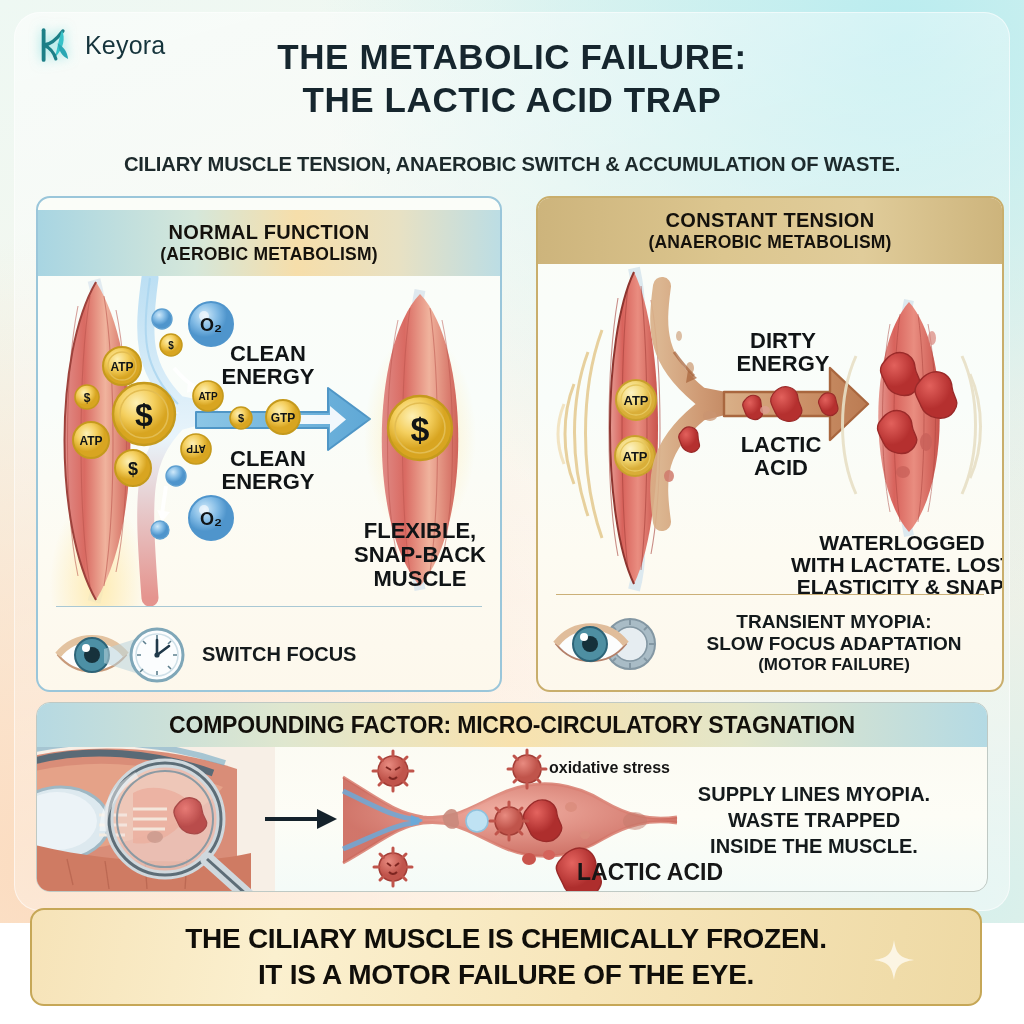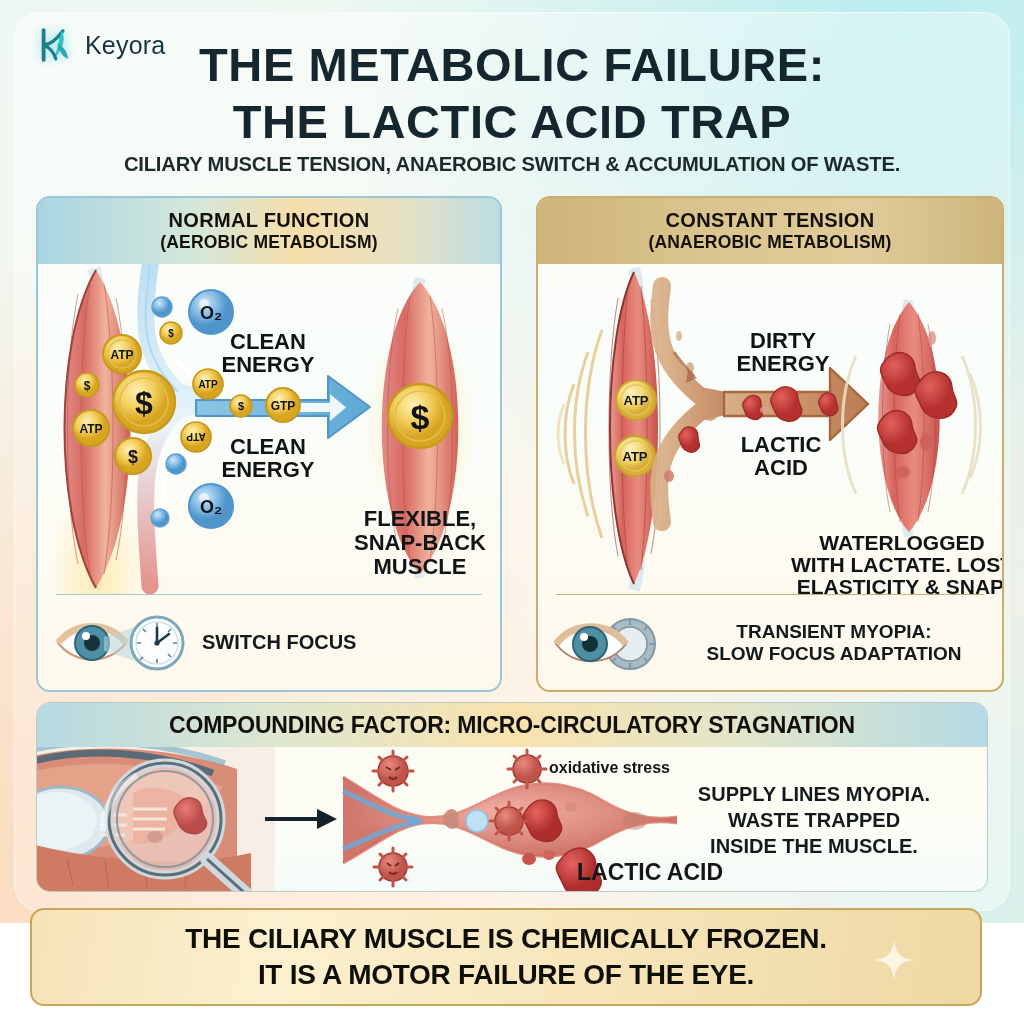--- a/index.html
+++ b/index.html
@@ -36,21 +36,21 @@
   }
   #logo .mark { width: 42px; height: 42px; display: block; filter: drop-shadow(0 0 6px rgba(56,200,205,.55)); }
   #logo .word {
     font-size: 25px; font-weight: 500; color: #15343c; letter-spacing: .2px;
   }
 
   #title {
     position: absolute; left: 0; right: 0; top: 36px;
     text-align: center;
     color: #16262e;
-    font-size: 47px; font-weight: bold;
+    font-size: 35px; font-weight: bold;
     line-height: 1.22;
     letter-spacing: .6px;
   }
   #subtitle {
     position: absolute; left: 0; right: 0; top: 152px;
     text-align: center;
     color: #1d2a2c;
     font-size: 20.5px; font-weight: bold;
     letter-spacing: -.2px;
     transform: scaleX(.985);
@@ -66,20 +66,21 @@
   #panel-normal { left: 36px; width: 466px; border: 2px solid #9ac6da; }
   #panel-tension { left: 536px; width: 468px; border: 2px solid #c9ae6c; }
 
   .panel-head {
     height: 66px; display: flex; flex-direction: column;
     align-items: center; justify-content: center;
     color: #14110c; text-align: center;
   }
   #panel-normal .panel-head {
     background: linear-gradient(90deg, #a8d5e2 0%, #d5e7da 34%, #f6deaa 56%, #e8e1c3 78%, #bcdde4 100%);
+    margin-top: 12px;
   }
   #panel-tension .panel-head {
     background: linear-gradient(90deg, #cdb47c 0%, #dcc68f 40%, #e0cc9a 70%, #cdb47c 100%);
   }
   .panel-head .l1 { font-size: 20px; font-weight: bold; letter-spacing: .3px; }
   .panel-head .l2 { font-size: 17.5px; font-weight: bold; letter-spacing: .2px; }
 
   .panel-body { position: relative; height: 330px; }
   .panel-figure { position: absolute; inset: 0; width: 100%; height: 100%; }
 
@@ -470,20 +471,21 @@
         <path d="M4 36 C22 13 56 13 74 36 C56 59 22 59 4 36 Z" fill="#fcfdfd" stroke="#b4806a" stroke-width="2"></path>
         <path d="M4 36 C22 13 56 13 74 36" stroke="#e0bd9b" stroke-width="7" fill="none"></path>
         <circle cx="38" cy="36" r="17" fill="#4e8fa2"></circle>
         <circle cx="38" cy="36" r="17" fill="none" stroke="#2d6478" stroke-width="2"></circle>
         <circle cx="38" cy="36" r="8" fill="#15303a"></circle>
         <circle cx="32" cy="29" r="4" fill="#ffffff"></circle>
       </svg>
       <div class="foot-text">
         <div>TRANSIENT MYOPIA:</div>
         <div>SLOW FOCUS ADAPTATION</div>
+        <div class="sm">(MOTOR FAILURE)</div>
       </div>
     </div>
   </section>
 
   <section id="band">
     <div id="band-head">COMPOUNDING FACTOR: MICRO-CIRCULATORY STAGNATION</div>
     <div id="band-body">
       <svg id="band-figure" viewBox="0 0 660 145">
         <defs>
           <linearGradient id="eyeBG" x1="0" y1="0" x2="1" y2="1">

